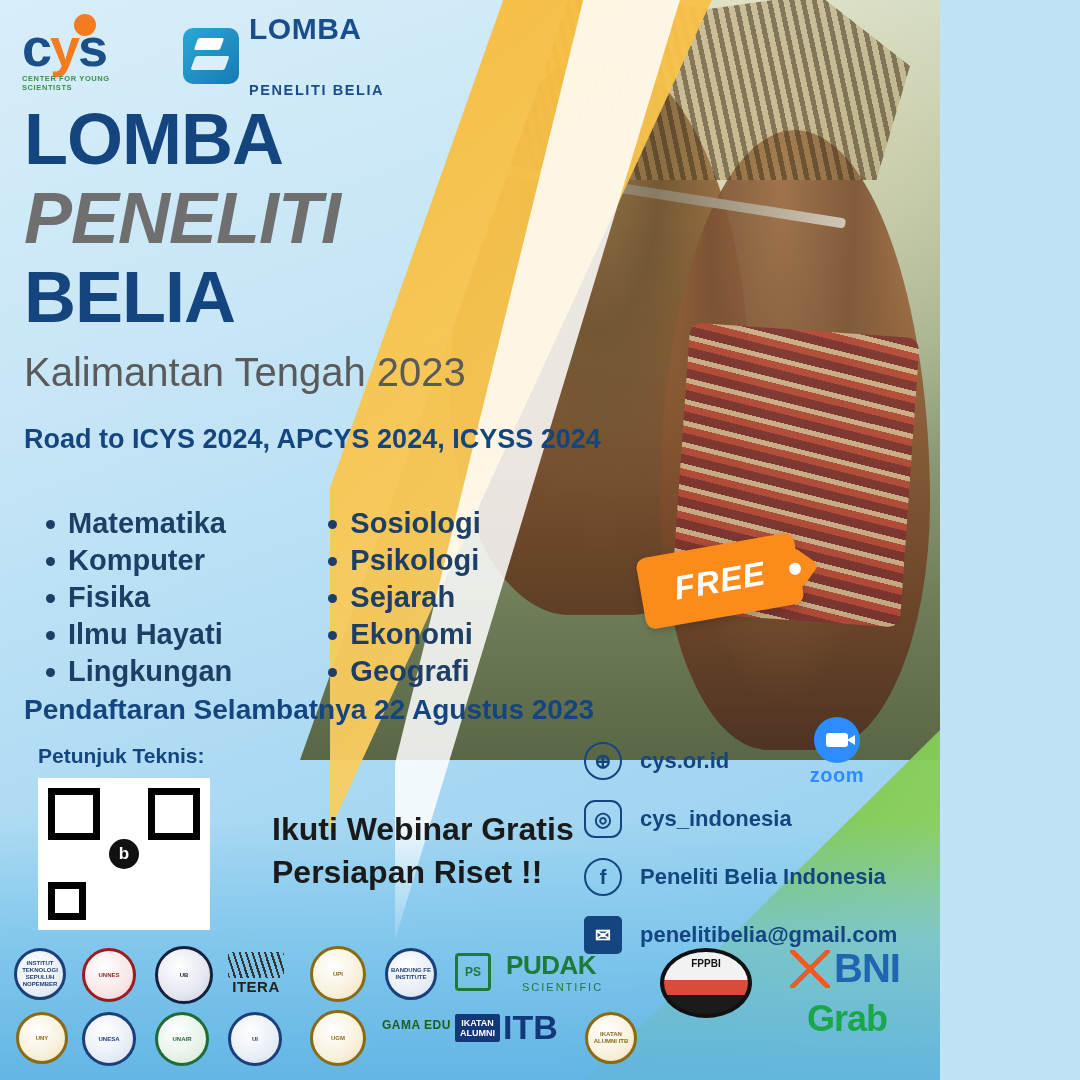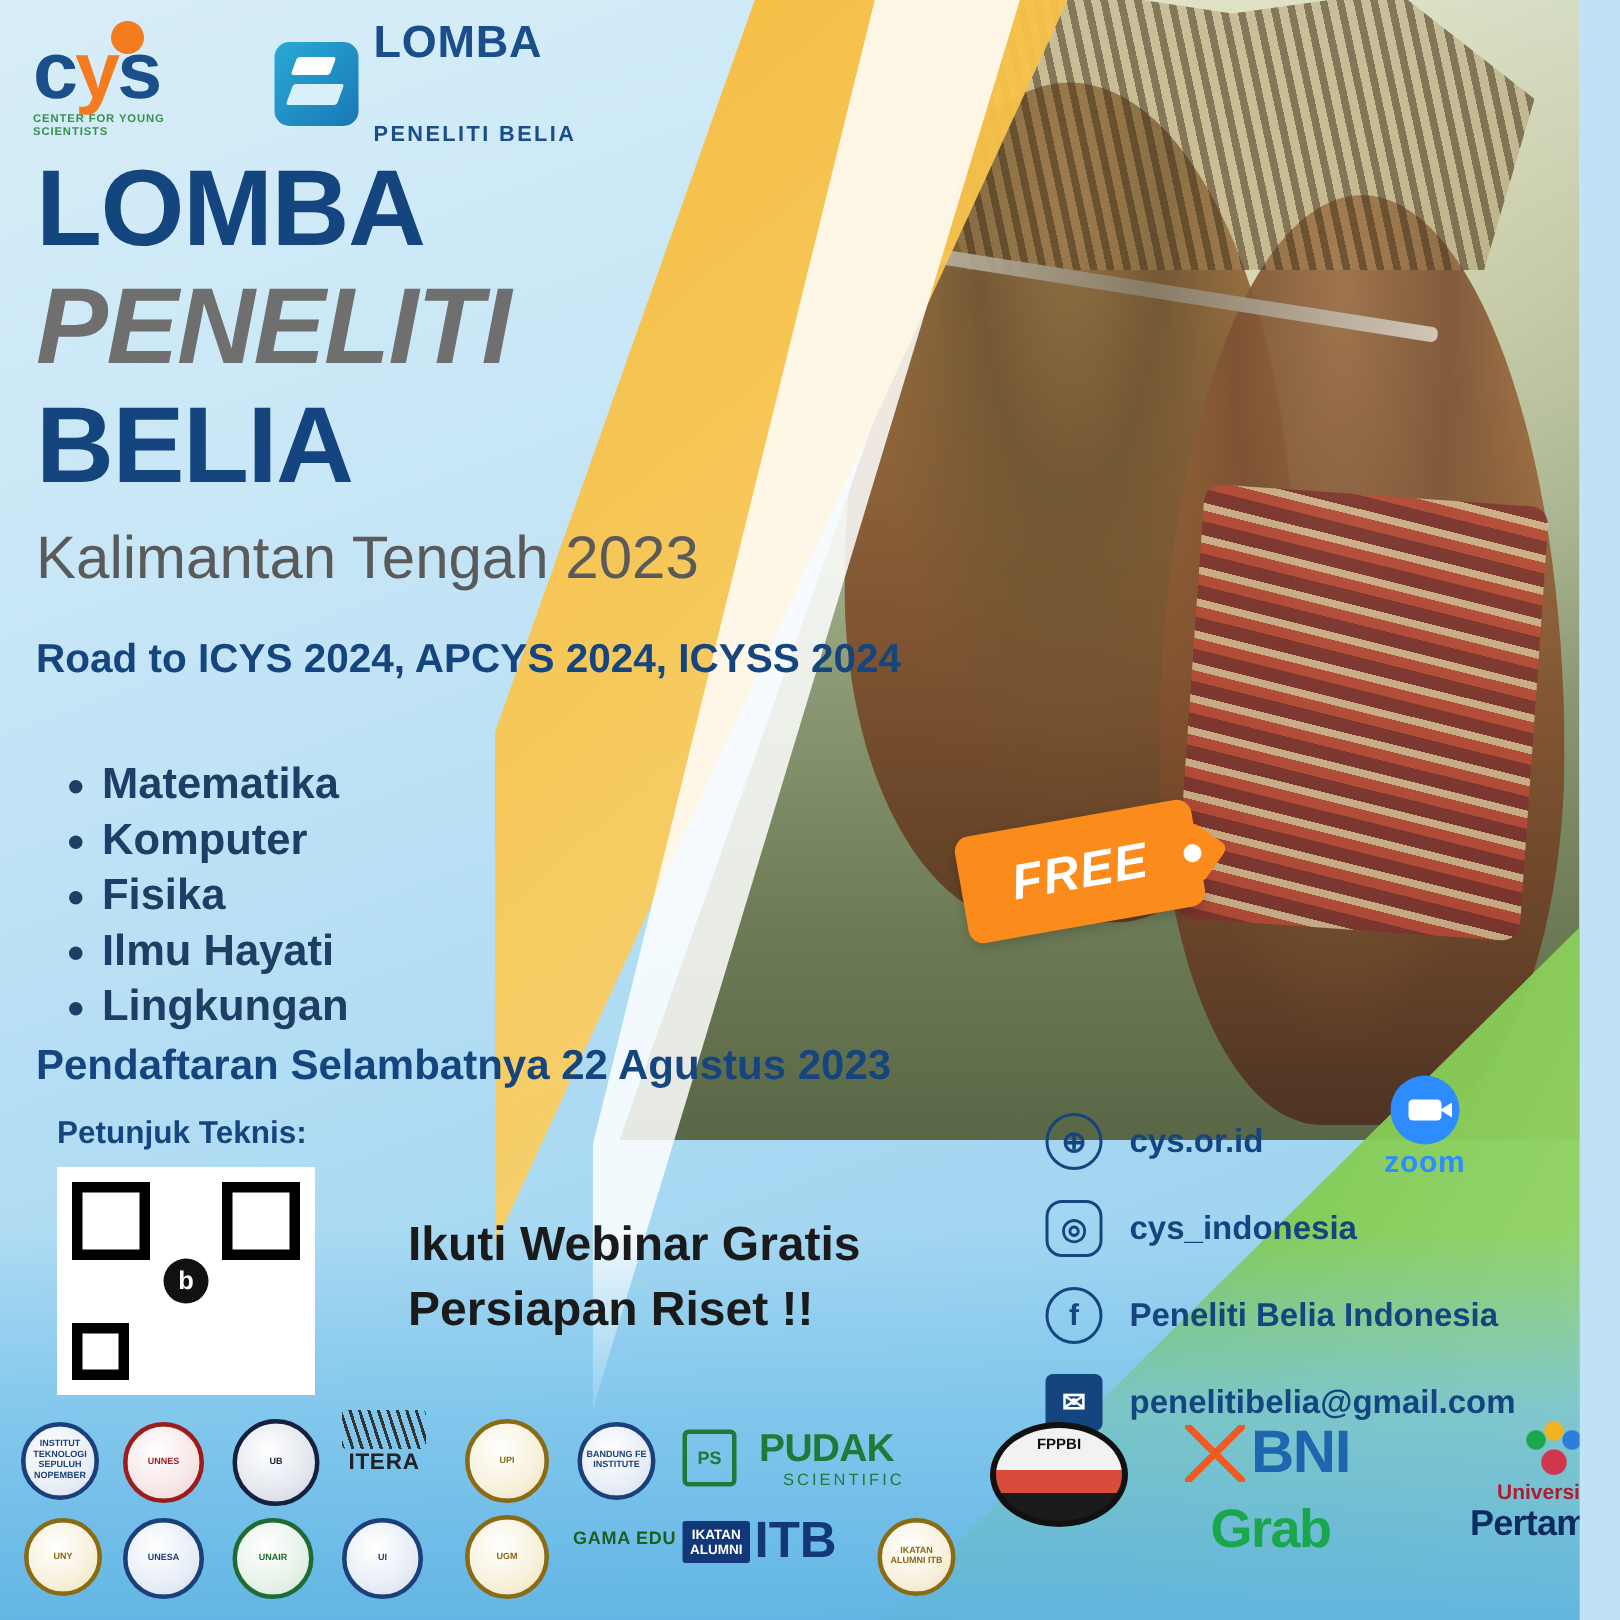--- a/index.html
+++ b/index.html
@@ -8,21 +8,21 @@
     font-family: "Liberation Sans", sans-serif;
     background: #bfe3f5;
     overflow: hidden;
     position: relative;
   }
 
   
   .poster {
     position: absolute;
     inset: 0;
-    width: 1053px;
+    width: 940px;
     height: 1080px;
     overflow: hidden;
     background: linear-gradient(160deg, #d8eef8 0%, #c3e4f6 35%, #a8d8f2 65%, #8fcdee 100%);
   }
   .bg-photo {
     position: absolute;
     top: 0; right: 0;
     width: 640px; height: 760px;
     background:
       radial-gradient(circle at 62% 18%, rgba(255,240,200,.55), rgba(0,0,0,0) 55%),
@@ -427,20 +427,27 @@
   </div>
 
   <div class="topics">
     <ul>
       <li>Matematika</li>
       <li>Komputer</li>
       <li>Fisika</li>
       <li>Ilmu Hayati</li>
       <li>Lingkungan</li>
     </ul>
+    <ul>
+      <li>Sosiologi</li>
+      <li>Psikologi</li>
+      <li>Sejarah</li>
+      <li>Ekonomi</li>
+      <li>Geografi</li>
+    </ul>
   </div>
 
   <div class="deadline">Pendaftaran Selambatnya 22 Agustus 2023</div>
 
   <div class="petunjuk">Petunjuk Teknis:</div>
   <div class="qr-box">
     <div class="qr-img">
       <div class="qr-bl"></div>
       <div class="qr-center">b</div>
     </div>
@@ -486,21 +493,21 @@
 
     <div class="sp" style="left:14px; top:8px;">
       <div class="seal" style="width:52px;height:52px;">INSTITUT TEKNOLOGI SEPULUH NOPEMBER</div>
     </div>
     <div class="sp" style="left:82px; top:8px;">
       <div class="seal red" style="width:54px;height:54px;">UNNES</div>
     </div>
     <div class="sp" style="left:155px; top:6px;">
       <div class="seal dark" style="width:58px;height:58px;">UB</div>
     </div>
-    <div class="sp" style="left:228px; top:0;">
+    <div class="sp" style="left:228px; top:12px;">
       <div class="itera-lines"></div>
       <div class="itera-txt">ITERA</div>
     </div>
     <div class="sp" style="left:310px; top:6px;">
       <div class="seal gold" style="width:56px;height:56px;">UPI</div>
     </div>
     <div class="sp" style="left:385px; top:8px;">
       <div class="seal" style="width:52px;height:52px;">BANDUNG FE INSTITUTE</div>
     </div>
 

